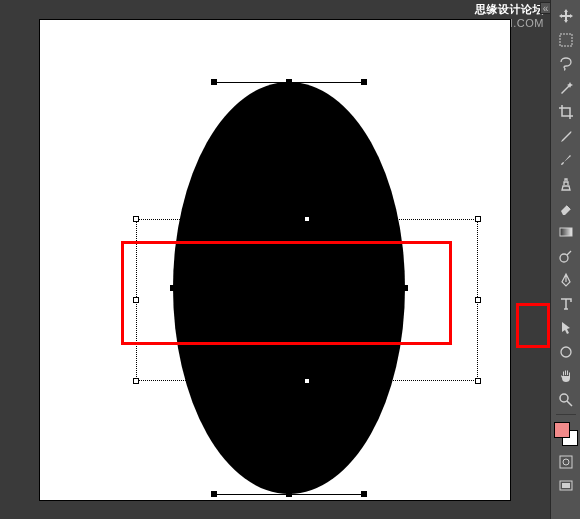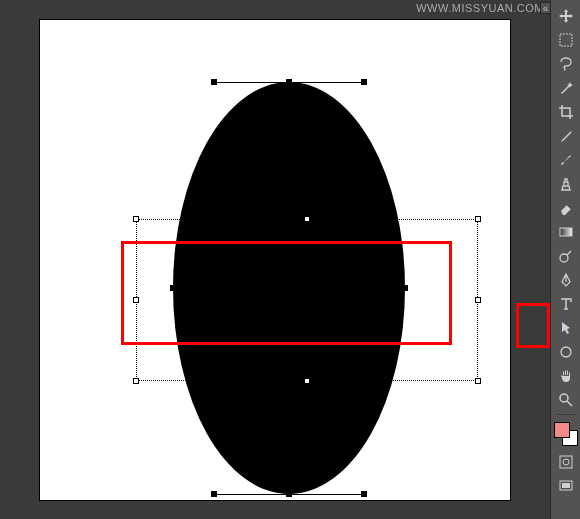--- a/index.html
+++ b/index.html
@@ -146,20 +146,21 @@
   .red-tool-highlight {
     position:absolute;
     border:3px solid #ff0000;
     pointer-events:none;
   }
 </style>
 </head>
 <body>
 
 <div class="watermark">
+  <div class="line1">思缘设计论坛</div>
   <div>WWW.MISSYUAN.COM</div>
 </div>
 
 <div class="canvas-area">
 
   <div class="ellipse"></div>
 
   <div class="anchor-line" style="left:174px;top:62px;width:150px;"></div>
   <div class="anchor-point anchor-solid" style="left:174px;top:62px;"></div>
   <div class="anchor-point anchor-solid" style="left:249px;top:62px;"></div>

